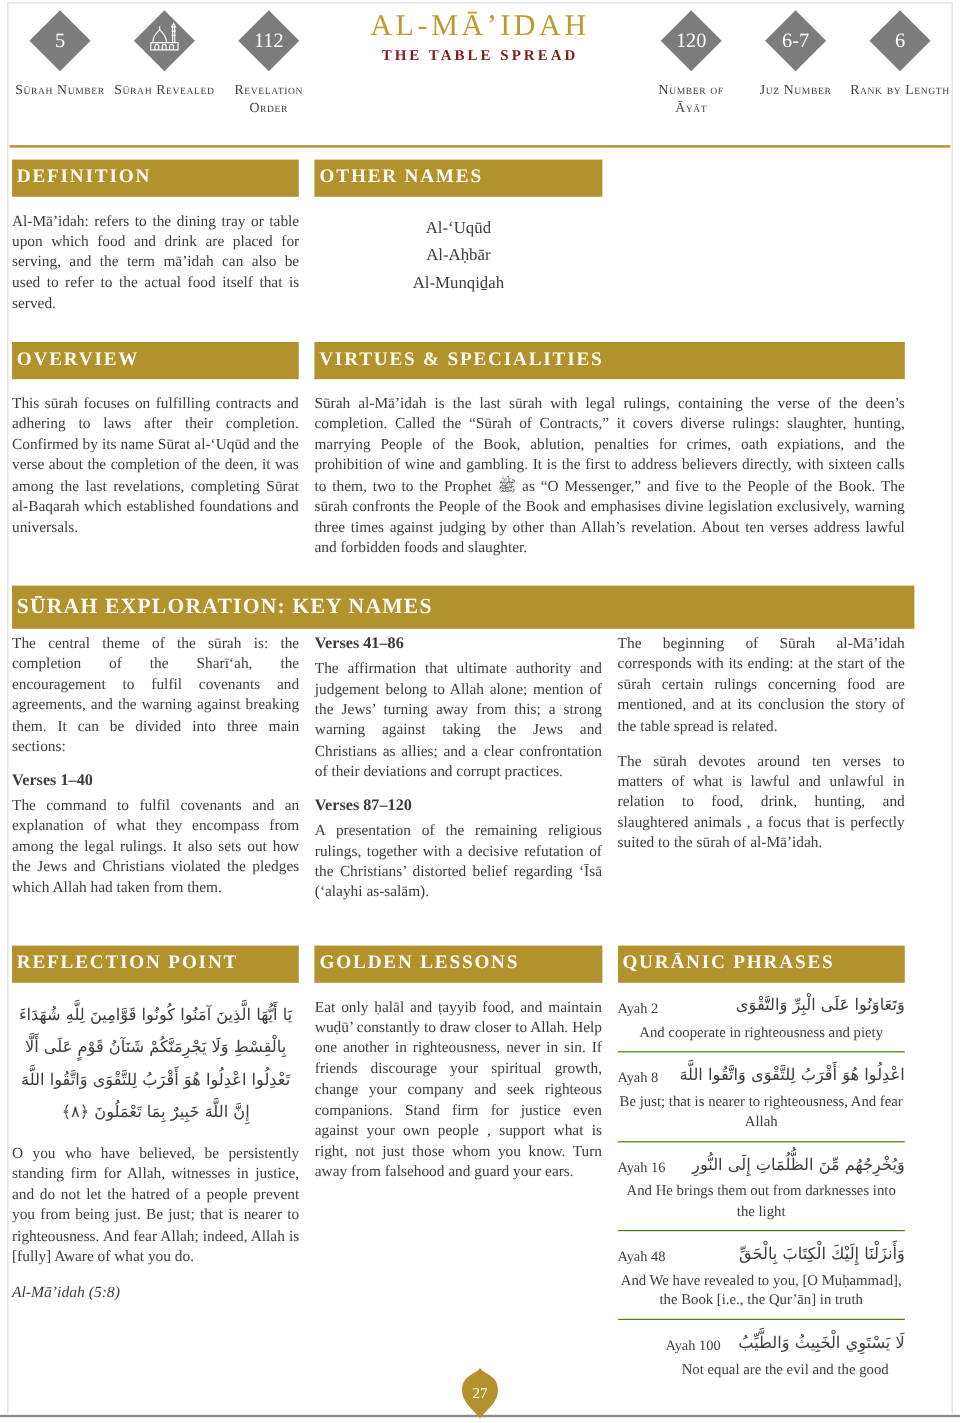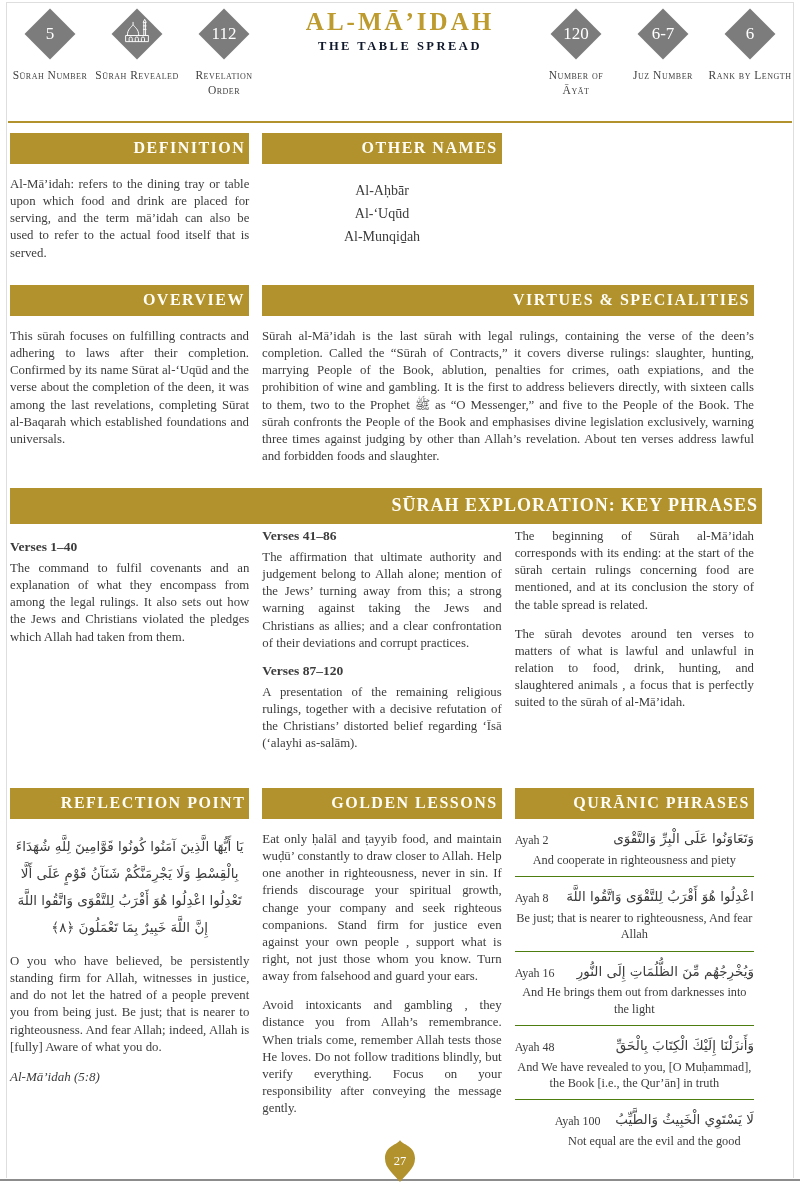--- a/index.html
+++ b/index.html
@@ -19,37 +19,37 @@
   .diamond { width:36px; height:36px; background:#7C7C7C; transform:rotate(45deg);
              margin:12px auto 16px; position:relative; }
   .dval { position:absolute; inset:0; transform:rotate(-45deg);
           display:flex; align-items:center; justify-content:center;
           color:#fff; font-size:17px; }
   .badge-label { font-size:11.5px; letter-spacing:.5px; line-height:1.3;
                  font-variant:small-caps; color:#3F3F3F; }
   .title-block { text-align:center; padding-top:2px; }
   .title-arabic { font-family:"DejaVu Sans",sans-serif; color:#BD9B2E;
                   font-size:33px; line-height:1.35; }
-  .page-title { color:#BD9B2E; font-weight:bold; font-size:25px;
+  .page-title { color:#BD9B2E; font-weight:normal; font-size:25px;
                 letter-spacing:3px; margin-top:2px; }
-  .page-subtitle { color:#0f172a; font-size:12.5px; letter-spacing:2.5px;
+  .page-subtitle { color:#7f1d1d; font-size:12.5px; letter-spacing:2.5px;
                    font-weight:bold; margin-top:3px; }
   .gold-rule { position:absolute; top:121px; left:8px; right:8px; height:2px;
                background:#B2922D; }
 
   
   .grid3 { position:absolute; left:10px; width:744px; display:grid;
            grid-template-columns:1fr 1fr 1fr; column-gap:13px; }
   #row1 { top:133px; }
   #row2 { top:285px; grid-template-columns:239px 492px; }
   #themes-bar { position:absolute; left:10px; width:744px; top:488px; }
   #themes-cols { top:528px; }
   #row4 { top:788px; }
 
-  .gold-bar { background:#B2922D; color:#FFFDF6; text-align:right;
+  .gold-bar { background:#B2922D; color:#FFFDF6; text-align:left;
               font-weight:bold; font-size:16px; letter-spacing:1.5px;
               padding:6px 4px 7px; }
   .gold-bar.big { font-size:18px; letter-spacing:1px; padding:7px 4px 8px; }
 
   p.body { margin:12px 0 0; font-size:12.8px; line-height:1.34;
            text-align:justify; }
   .names { margin-top:15px; text-align:center; font-size:14px; line-height:1.65; }
   .vh { font-weight:bold; font-size:13.5px; margin-top:11px; }
   p.body.tight { margin-top:5px; }
 
@@ -150,41 +150,42 @@
   <div class="gold-rule"></div>
 
   <section id="row1" class="grid3">
     <div>
       <div class="gold-bar">DEFINITION</div>
       <p class="body">Al-Mā’idah: refers to the dining tray or table upon which food and drink are placed for serving, and the term mā’idah can also be used to refer to the actual food itself that is served.</p>
     </div>
     <div>
       <div class="gold-bar">OTHER NAMES</div>
       <div class="names">
+        <div>Al-‘Uqūd</div>
         <div>Al-Aḥbār</div>
-        <div>Al-‘Uqūd</div>
         <div>Al-Munqiḏah</div>
       </div>
     </div>
   </section>
 
   <section id="row2" class="grid3">
     <div>
       <div class="gold-bar">OVERVIEW</div>
       <p class="body">This sūrah focuses on fulfilling contracts and adhering to laws after their completion. Confirmed by its name Sūrat al-‘Uqūd and the verse about the completion of the deen, it was among the last revelations, completing Sūrat al-Baqarah which established foundations and universals.</p>
     </div>
     <div>
       <div class="gold-bar">VIRTUES &amp; SPECIALITIES</div>
       <p class="body">Sūrah al-Mā’idah is the last sūrah with legal rulings, containing the verse of the deen’s completion. Called the “Sūrah of Contracts,” it covers diverse rulings: slaughter, hunting, marrying People of the Book, ablution, penalties for crimes, oath expiations, and the prohibition of wine and gambling. It is the first to address believers directly, with sixteen calls to them, two to the Prophet ﷺ as “O Messenger,” and five to the People of the Book. The sūrah confronts the People of the Book and emphasises divine legislation exclusively, warning three times against judging by other than Allah’s revelation. About ten verses address lawful and forbidden foods and slaughter.</p>
     </div>
   </section>
 
-  <div id="themes-bar" class="gold-bar big">SŪRAH EXPLORATION: KEY PHRASES</div>
+  <div id="themes-bar" class="gold-bar big">SŪRAH EXPLORATION: KEY NAMES</div>
   <section id="themes-cols" class="grid3">
     <div>
+      <p class="body" style="margin-top:0">The central theme of the sūrah is: the completion of the Sharī‘ah, the encouragement to fulfil covenants and agreements, and the warning against breaking them. It can be divided into three main sections:</p>
       <div class="vh">Verses 1–40</div>
       <p class="body tight">The command to fulfil covenants and an explanation of what they encompass from among the legal rulings. It also sets out how the Jews and Christians violated the pledges which Allah had taken from them.</p>
     </div>
     <div>
       <div class="vh" style="margin-top:0">Verses 41–86</div>
       <p class="body tight">The affirmation that ultimate authority and judgement belong to Allah alone; mention of the Jews’ turning away from this; a strong warning against taking the Jews and Christians as allies; and a clear confrontation of their deviations and corrupt practices.</p>
       <div class="vh">Verses 87–120</div>
       <p class="body tight">A presentation of the remaining religious rulings, together with a decisive refutation of the Christians’ distorted belief regarding ‘Īsā (‘alayhi as-salām).</p>
     </div>
     <div>
@@ -197,21 +198,20 @@
     <div>
       <div class="gold-bar">REFLECTION POINT</div>
       <div class="rp-arabic" dir="rtl">يَا أَيُّهَا الَّذِينَ آمَنُوا كُونُوا قَوَّامِينَ لِلَّهِ شُهَدَاءَ بِالْقِسْطِ وَلَا يَجْرِمَنَّكُمْ شَنَآنُ قَوْمٍ عَلَى أَلَّا تَعْدِلُوا اعْدِلُوا هُوَ أَقْرَبُ لِلتَّقْوَى وَاتَّقُوا اللَّهَ إِنَّ اللَّهَ خَبِيرٌ بِمَا تَعْمَلُونَ ﴿٨﴾</div>
       <p class="body">O you who have believed, be persistently standing firm for Allah, witnesses in justice, and do not let the hatred of a people prevent you from being just. Be just; that is nearer to righteousness. And fear Allah; indeed, Allah is [fully] Aware of what you do.</p>
       <div class="cite">Al-Mā’idah (5:8)</div>
     </div>
 
     <div>
       <div class="gold-bar">GOLDEN LESSONS</div>
       <p class="body">Eat only ḥalāl and ṭayyib food, and maintain wuḍū’ constantly to draw closer to Allah. Help one another in righteousness, never in sin. If friends discourage your spiritual growth, change your company and seek righteous companions. Stand firm for justice even against your own people , support what is right, not just those whom you know. Turn away from falsehood and guard your ears.</p>
-      <p class="body">Avoid intoxicants and gambling , they distance you from Allah’s remembrance. When trials come, remember Allah tests those He loves. Do not follow traditions blindly, but verify everything. Focus on your responsibility after conveying the message gently.</p>
     </div>
 
     <div>
       <div class="gold-bar">QURĀNIC PHRASES</div>
       <div class="qp">
         <div class="qp-top">
           <span class="qp-ayah">Ayah 2</span>
           <span class="qp-ar" dir="rtl">وَتَعَاوَنُوا عَلَى الْبِرِّ وَالتَّقْوَى</span>
         </div>
         <div class="qp-en">And cooperate in righteousness and piety</div>

